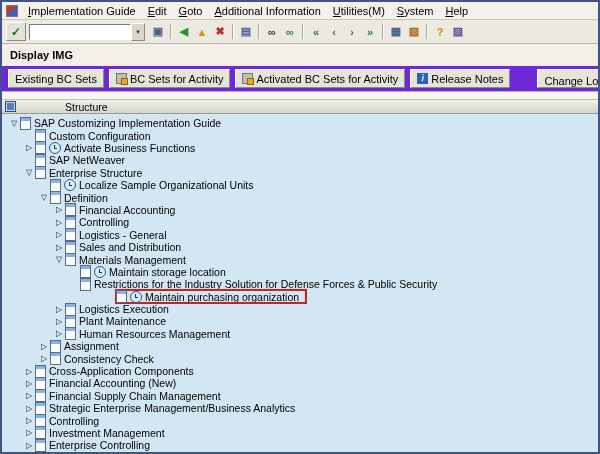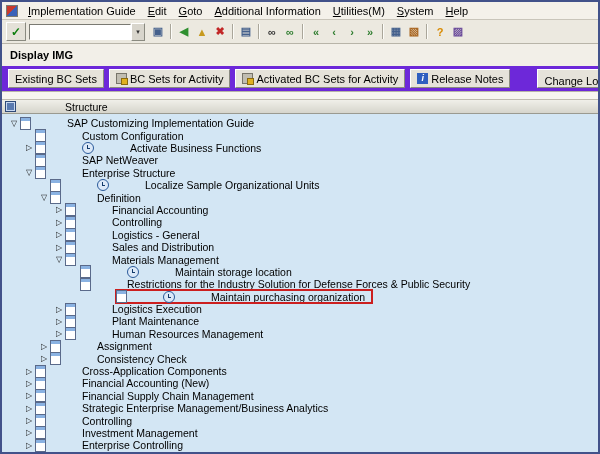--- a/index.html
+++ b/index.html
@@ -40,21 +40,21 @@
 
   
   .structbar{height:14px;background:linear-gradient(#f0efe9,#d6d5cc);border-bottom:1px solid #9a9a90;display:flex;align-items:center;padding:0 3px;box-sizing:border-box;}
   .struct-ic{width:9px;height:9px;background:#5a7ab0;border:1px solid #2f4a78;margin-right:4px;box-shadow:inset 0 0 0 1px #c8d8f0;}
   .struct-label{font-size:10.5px;color:#000;margin-left:45px;}
 
   
   .tree{height:339px;background:#d3e6f4;padding-top:3px;box-sizing:border-box;overflow:hidden;}
   .tree-row{height:12.4px;display:flex;align-items:center;white-space:nowrap;cursor:default;}
   .expander{width:12px;display:inline-flex;justify-content:center;font-size:8px;color:#222;flex:0 0 12px;}
-  .row-inner{display:inline-flex;align-items:center;gap:33px;}
+  .row-inner{display:inline-flex;align-items:center;}
   .row-inner.hl{outline:2px solid #cc1f1f;outline-offset:-1px;padding-right:7px;}
   .icon-doc{width:9px;height:11px;background:#fff;border:1px solid #5a6a8a;position:relative;margin-right:3px;flex:0 0 9px;}
   .icon-doc::before{content:"";position:absolute;left:0;top:0;right:0;height:3px;background:#8ab2e2;}
   .icon-clock{width:10px;height:10px;border-radius:50%;border:1px solid #2a5a9a;background:#dce9f8;position:relative;margin-right:3px;flex:0 0 10px;}
   .icon-clock::before{content:"";position:absolute;left:4px;top:2px;width:1px;height:4px;background:#123a6a;}
   .icon-clock::after{content:"";position:absolute;left:4px;top:5px;width:3px;height:1px;background:#123a6a;}
   .row-label{font-size:10.5px;color:#000;}
 </style>
 </head>
 <body>

